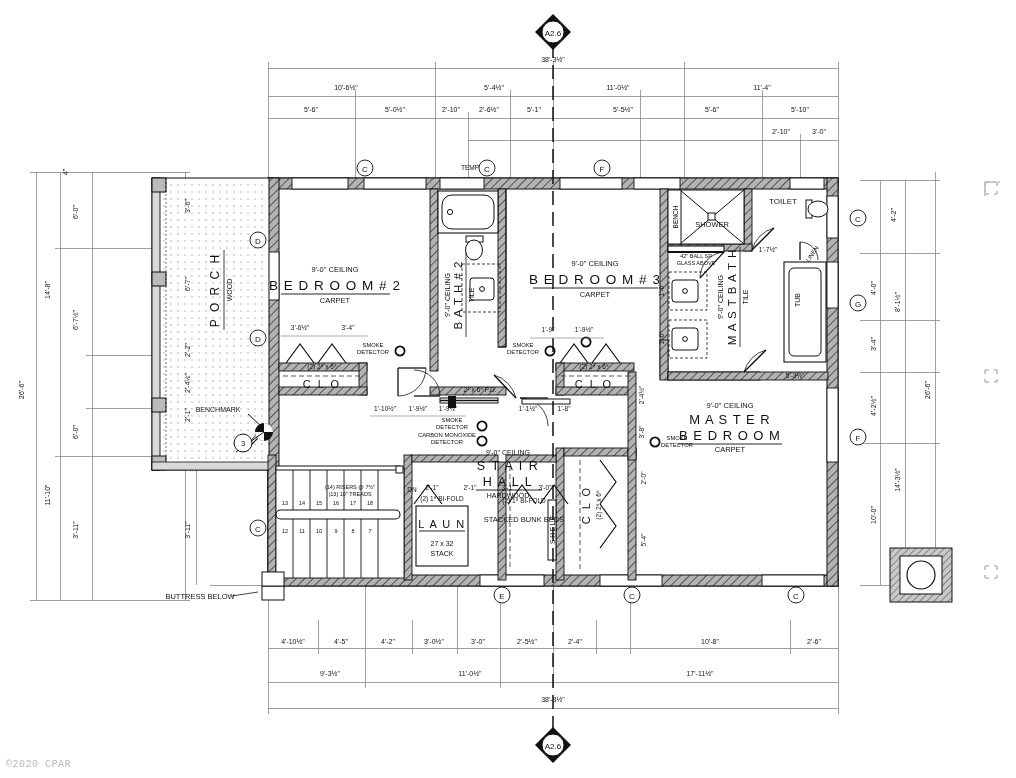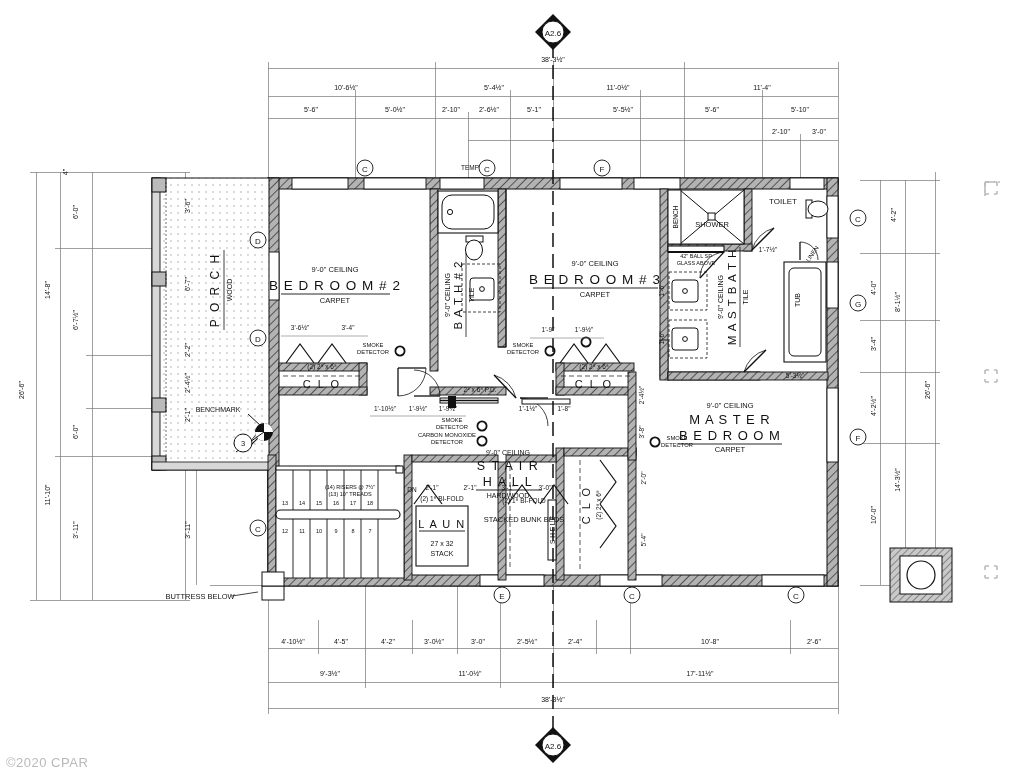--- a/index.html
+++ b/index.html
@@ -1,22 +1,22 @@
 <!DOCTYPE html>
 <html><head>
 <meta charset="utf-8">
 <title>Floor Plan</title>
 <style>
   html,body{margin:0;padding:0;background:#ffffff;}
   body{width:1016px;height:778px;overflow:hidden;
        font-family:"Liberation Sans", sans-serif;color:#111;}
   #sheet{position:relative;width:1016px;height:778px;background:#fff;}
   svg{display:block;}
-  .wm{position:absolute;left:6px;bottom:8px;font-size:13px;color:#b9b9b9;
-      font-family:Liberation Sans, sans-serif;letter-spacing:.5px;}
+  .wm{position:absolute;left:6px;bottom:8px;font-size:10px;color:#b9b9b9;
+      font-family:Liberation Mono, monospace;letter-spacing:.5px;}
 </style>
 </head>
 <body>
 
 <div id="sheet">
 
 <svg width="1016" height="778" viewBox="0 0 1016 778">
   <defs>
     <pattern id="wallhatch" width="6" height="6" patternUnits="userSpaceOnUse" patternTransform="rotate(45)">
       <rect width="6" height="6" fill="#b3b3b3"></rect>

